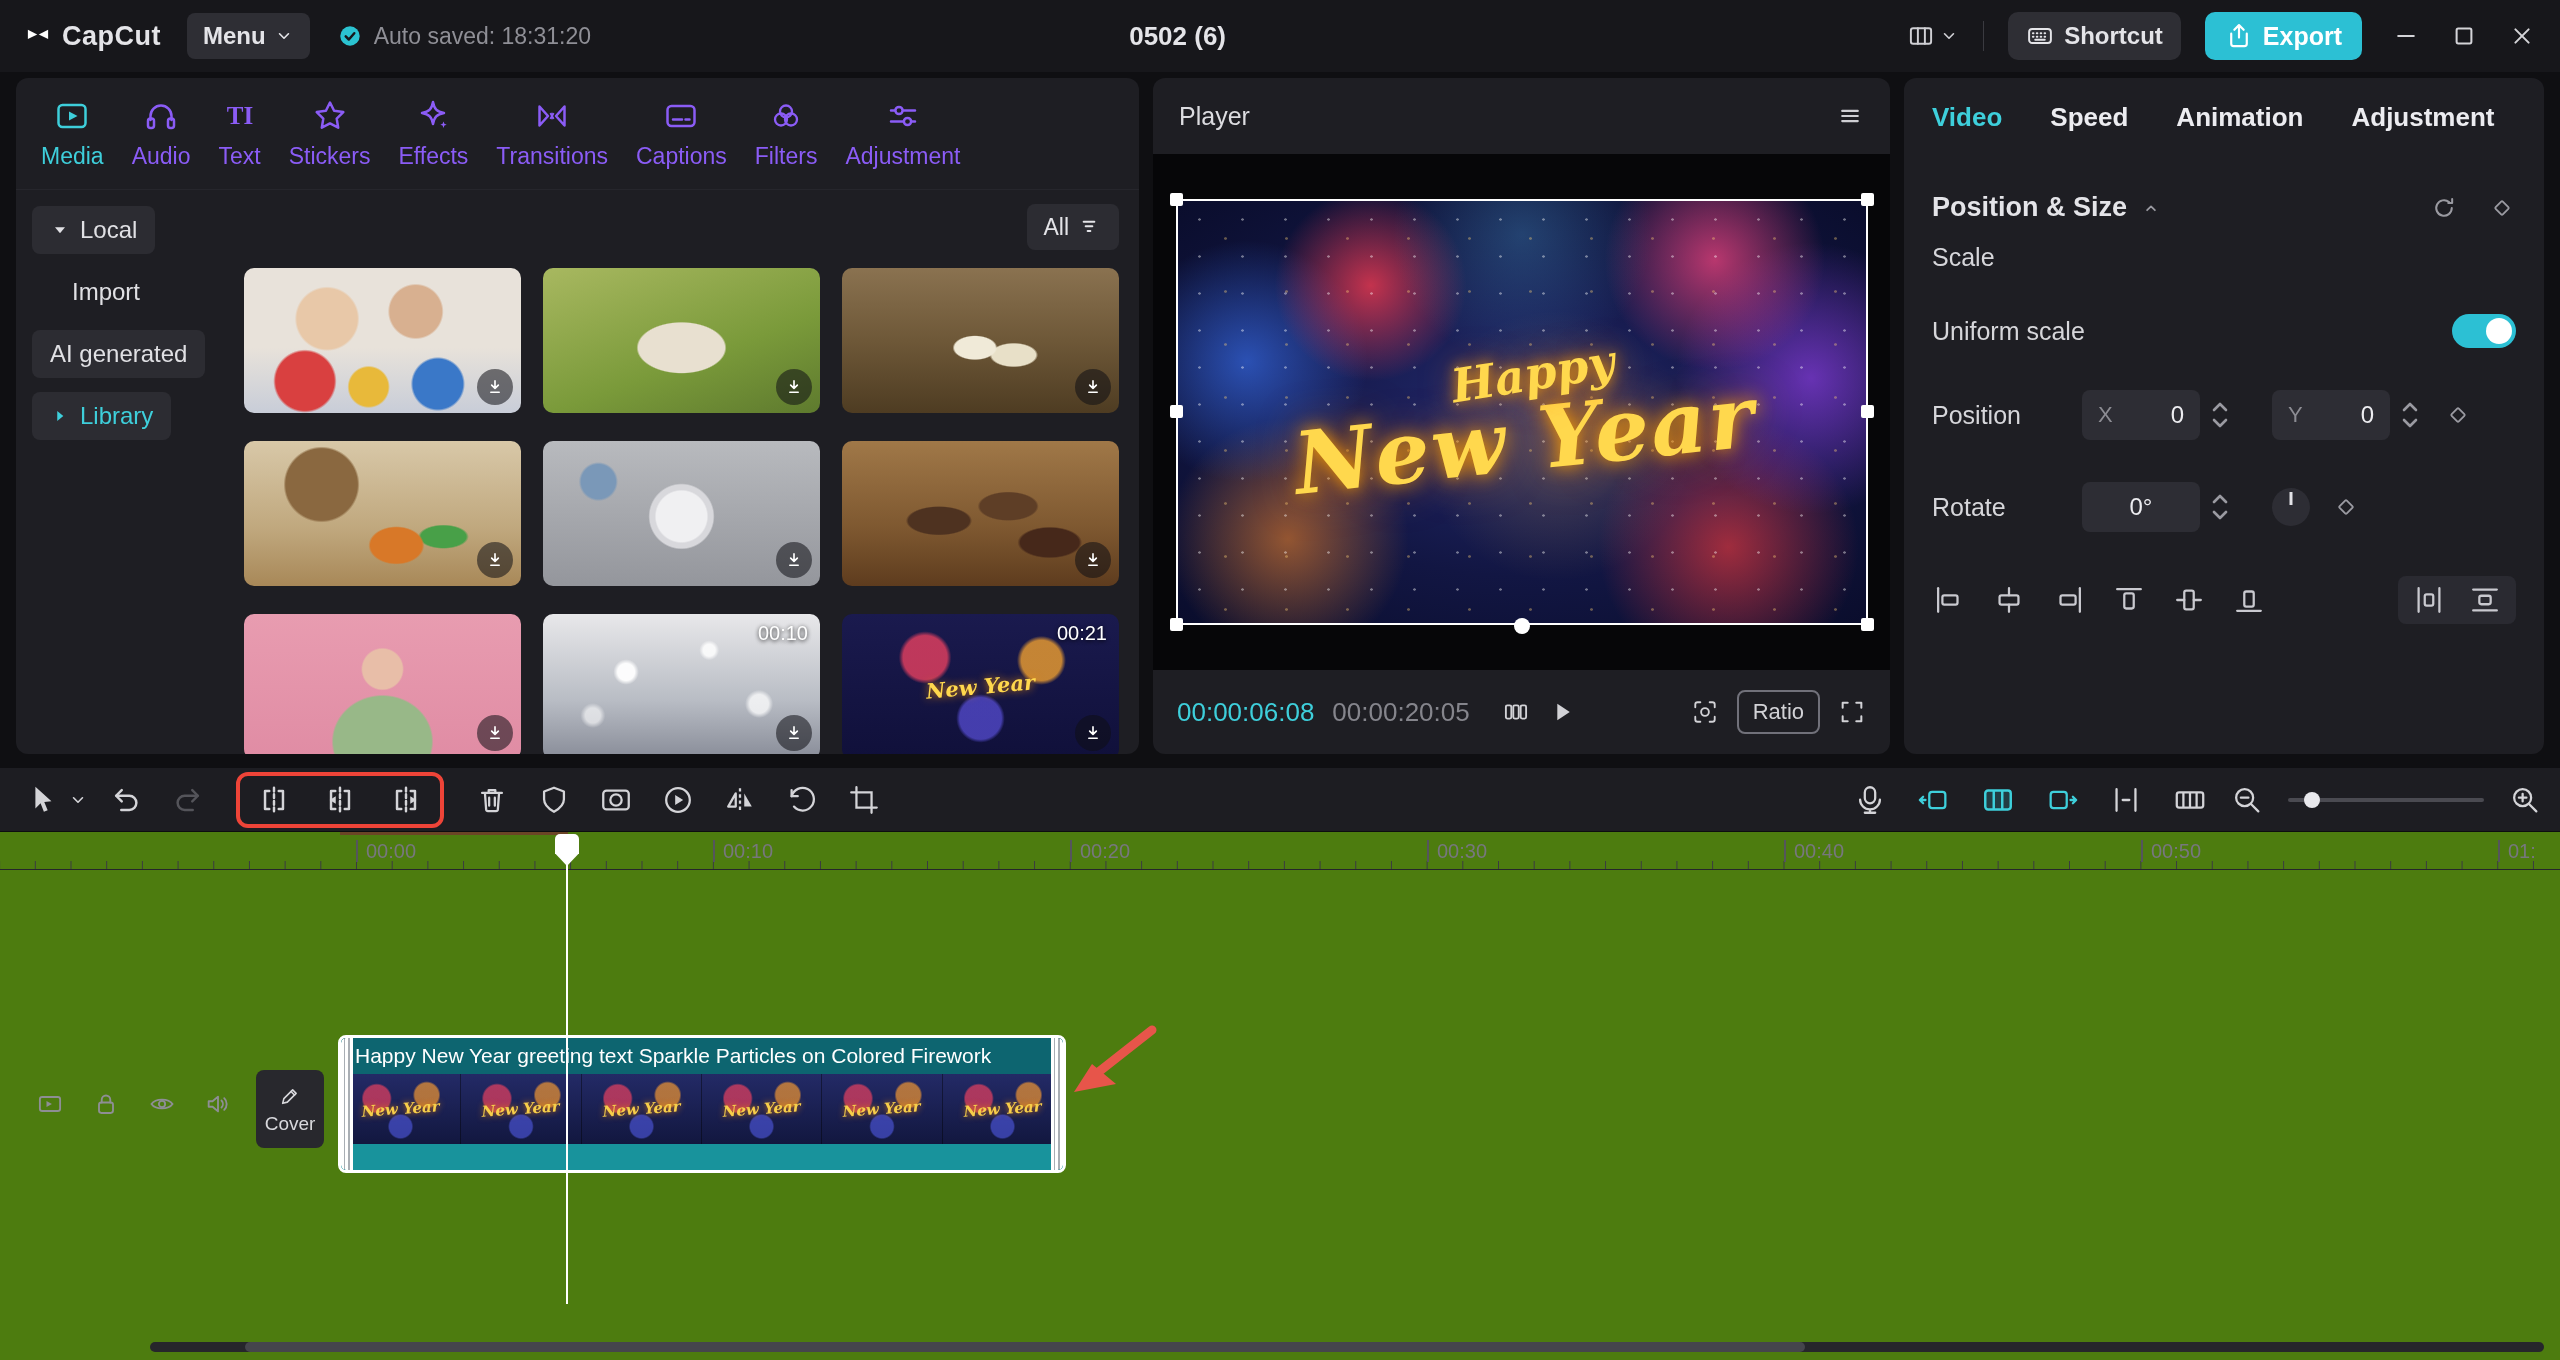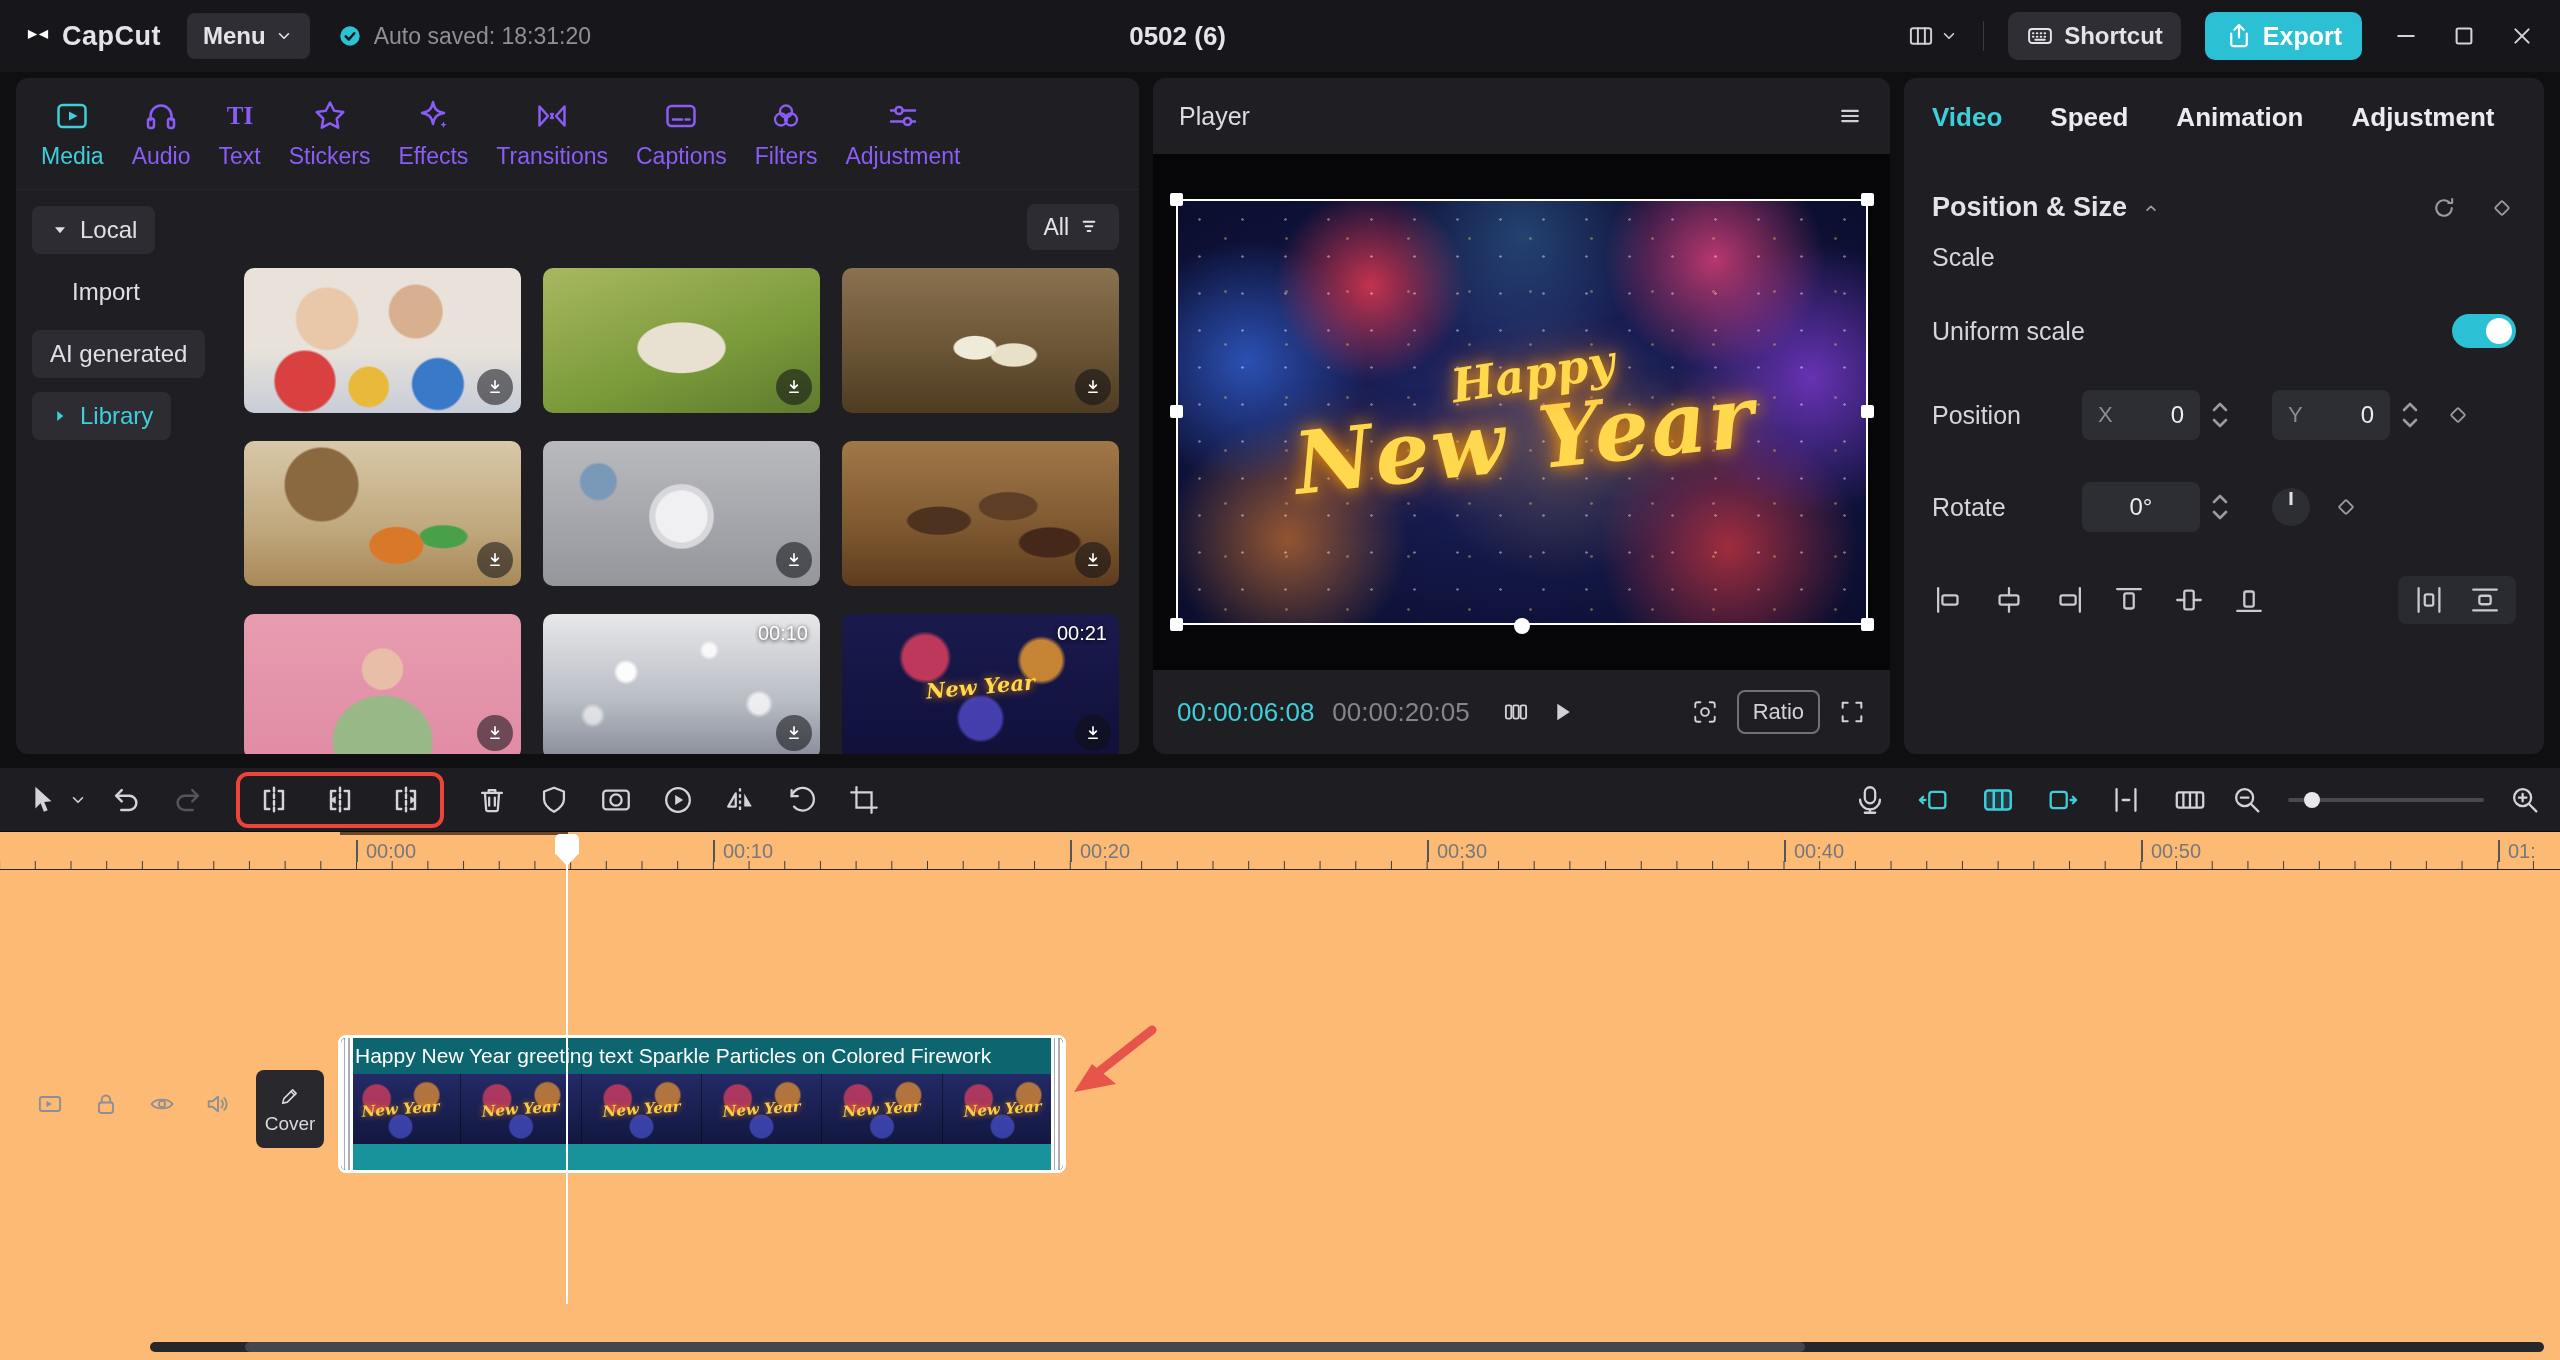--- a/index.html
+++ b/index.html
@@ -124,21 +124,21 @@
   .row-label{width:150px}
   .xy-box{width:118px;justify-content:space-between;padding:0 16px}
   .xy-box .lab{color:#8c8c93;font-size:22px}
   .gap40{width:40px}
   .rot-knob{width:38px;height:38px;border-radius:50%;background:var(--box);position:relative;margin-left:40px}
   .rot-knob::after{content:"";position:absolute;left:50%;top:4px;width:3px;height:13px;background:#e2e2e6;transform:translateX(-50%)}
   .align-row{margin-top:44px;display:flex;align-items:center;gap:26px;color:#c9c9cf}
   .align-group{margin-left:auto;background:#2a2a31;border-radius:8px;padding:7px 14px;display:flex;gap:22px}
 
   
-  .timeline{position:absolute;top:768px;left:0;right:0;bottom:0;background:#fdba74}
+  .timeline{position:absolute;top:768px;left:0;right:0;bottom:0;background:#4d7c0f}
   .tl-toolbar{height:64px;background:#1d1d22;border-bottom:1px solid #0d0d10;display:flex;align-items:center;padding:0 18px;gap:14px;color:#d4d4d8}
   .tool-btn{width:48px;height:48px;display:flex;align-items:center;justify-content:center;border-radius:8px}
   .tool-btn.disabled{color:#54545a}
   .select-group{display:flex;align-items:center;gap:2px}
   .red-group{display:flex;gap:18px;border:4px solid #ee4438;border-radius:12px;padding:0 10px;margin:0 10px;height:56px;align-items:center}
   .tl-right{margin-left:auto;display:flex;align-items:center;gap:16px}
   .teal{color:var(--cyan2)}
   .zoom-slider{width:196px;height:4px;background:#4a4a51;border-radius:2px;position:relative;margin:0 8px}
   .zoom-slider .knob{position:absolute;left:12%;top:50%;transform:translate(-50%,-50%);width:16px;height:16px;background:#e8e8ec;border-radius:50%}
   .tl-body{position:absolute;top:64px;left:0;right:0;bottom:0}

